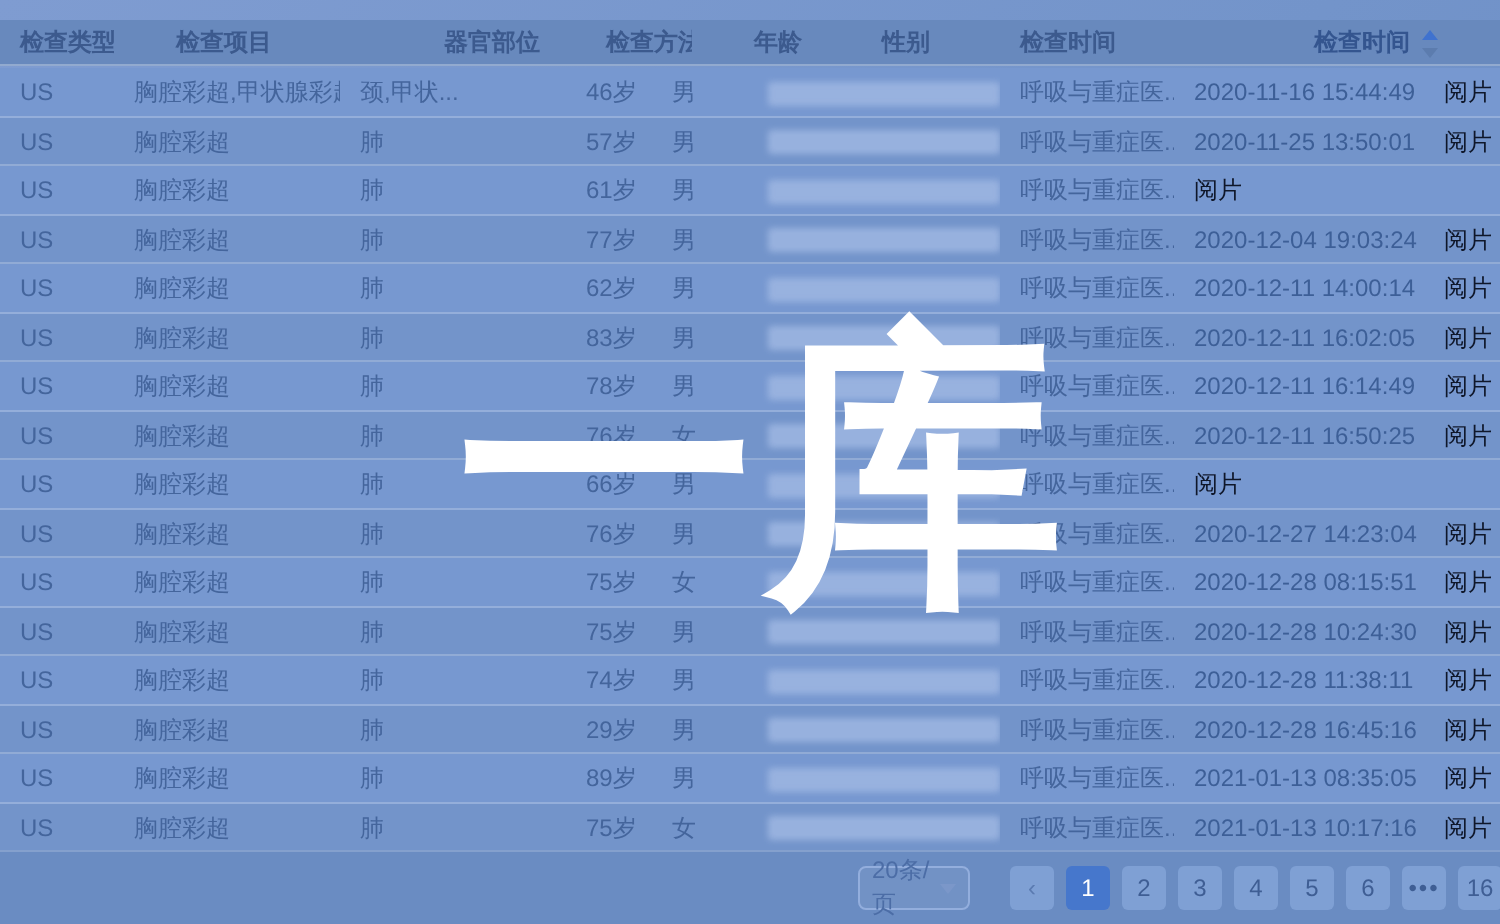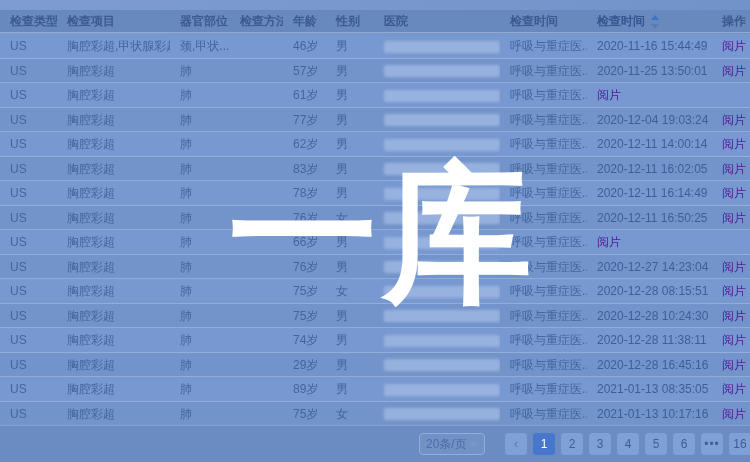--- a/index.html
+++ b/index.html
@@ -13,58 +13,59 @@
   
   .grid-row {
     display:grid;
     grid-template-columns:57px 113px 60px 53px 43px 48px 126px 87px 125px 38px;
     align-items:center;
   }
   .thead {
     position:absolute; top:10px; left:0; width:750px; height:23px;
     background:#6889bd;
     border-bottom:1px solid rgba(255,255,255,0.28);
+    gap:21px;
   }
   .th {
     font-size:12px; font-weight:bold; color:#3c5a8e;
     padding-left:10px; white-space:nowrap; overflow:hidden; height:23px; line-height:23px;
   }
   .th.sorted { color:#34558f; }
   .tbody { position:absolute; top:34px; left:0; width:750px; }
   .tr { height:24.5px; border-bottom:1px solid rgba(255,255,255,0.22); background:#7798d0; }
   .tr:nth-child(even) { background:#7394ca; }
   .td {
     font-size:12px; color:#44659c; padding-left:10px;
     white-space:nowrap; overflow:hidden; height:24px; line-height:24px;
   }
   .td.col-exam_time { color:#3d5f97; }
   .redacted {
     display:inline-block; width:116px; height:12px; vertical-align:middle;
     background:#9cb5e1; border-radius:2px; filter:blur(1.5px); opacity:.9;
   }
-  .link { color:#4c1d95; cursor:pointer; }
+  .link { color:#0f172a; cursor:pointer; }
   
   .caret-wrap { display:inline-block; vertical-align:middle; margin-left:4px; position:relative; width:10px; height:14px; }
   .caret { position:absolute; left:2px; width:0; height:0; border-left:4px solid transparent; border-right:4px solid transparent; }
   .caret.up { top:0; border-bottom:5px solid #3f72cf; }
   .caret.down { bottom:0; border-top:5px solid #5c7cae; }
   
   .watermark {
     position:absolute; left:228px; top:152px;
     font-size:150px; line-height:1.1; font-weight:bold; color:#ffffff;
     letter-spacing:4px; white-space:nowrap; pointer-events:none; z-index:5;
   }
   
   .pager-bar {
     position:absolute; left:0; bottom:0; width:750px; height:37px;
     background:#6a8cc2; border-top:1px solid rgba(255,255,255,0.18);
     display:flex; align-items:center; justify-content:flex-end;
   }
   .page-size-select {
-    width:66px; height:22px; margin-right:14px;
+    width:56px; height:22px; margin-right:14px;
     border:1px solid #93aedd; border-radius:4px;
     display:flex; align-items:center; justify-content:space-between;
     padding:0 6px; font-size:12px; color:#4c6da6; cursor:pointer; background:rgba(255,255,255,0.06);
   }
   .chevron {
     width:0; height:0; border-left:4px solid transparent; border-right:4px solid transparent;
     border-top:5px solid #7b97c9;
   }
   .pg-btn {
     width:22px; height:22px; margin-left:6px; border-radius:3px;
@@ -81,21 +82,20 @@
 
 <div class="page">
 
   <div class="thead grid-row">
     <div class="th">检查类型</div>
     <div class="th">检查项目</div>
     <div class="th">器官部位</div>
     <div class="th">检查方法</div>
     <div class="th">年龄</div>
     <div class="th">性别</div>
-    <div class="th">医院</div>
     <div class="th">检查时间</div>
     <div class="th sorted">
       <span>检查时间</span><span class="caret-wrap"><i class="caret up"></i><i class="caret down"></i></span>
     </div>
     <div class="th">操作</div>
   </div>
 
   <div class="tbody">
       <div class="tr grid-row">
         <div class="td col-exam_type">US</div>

